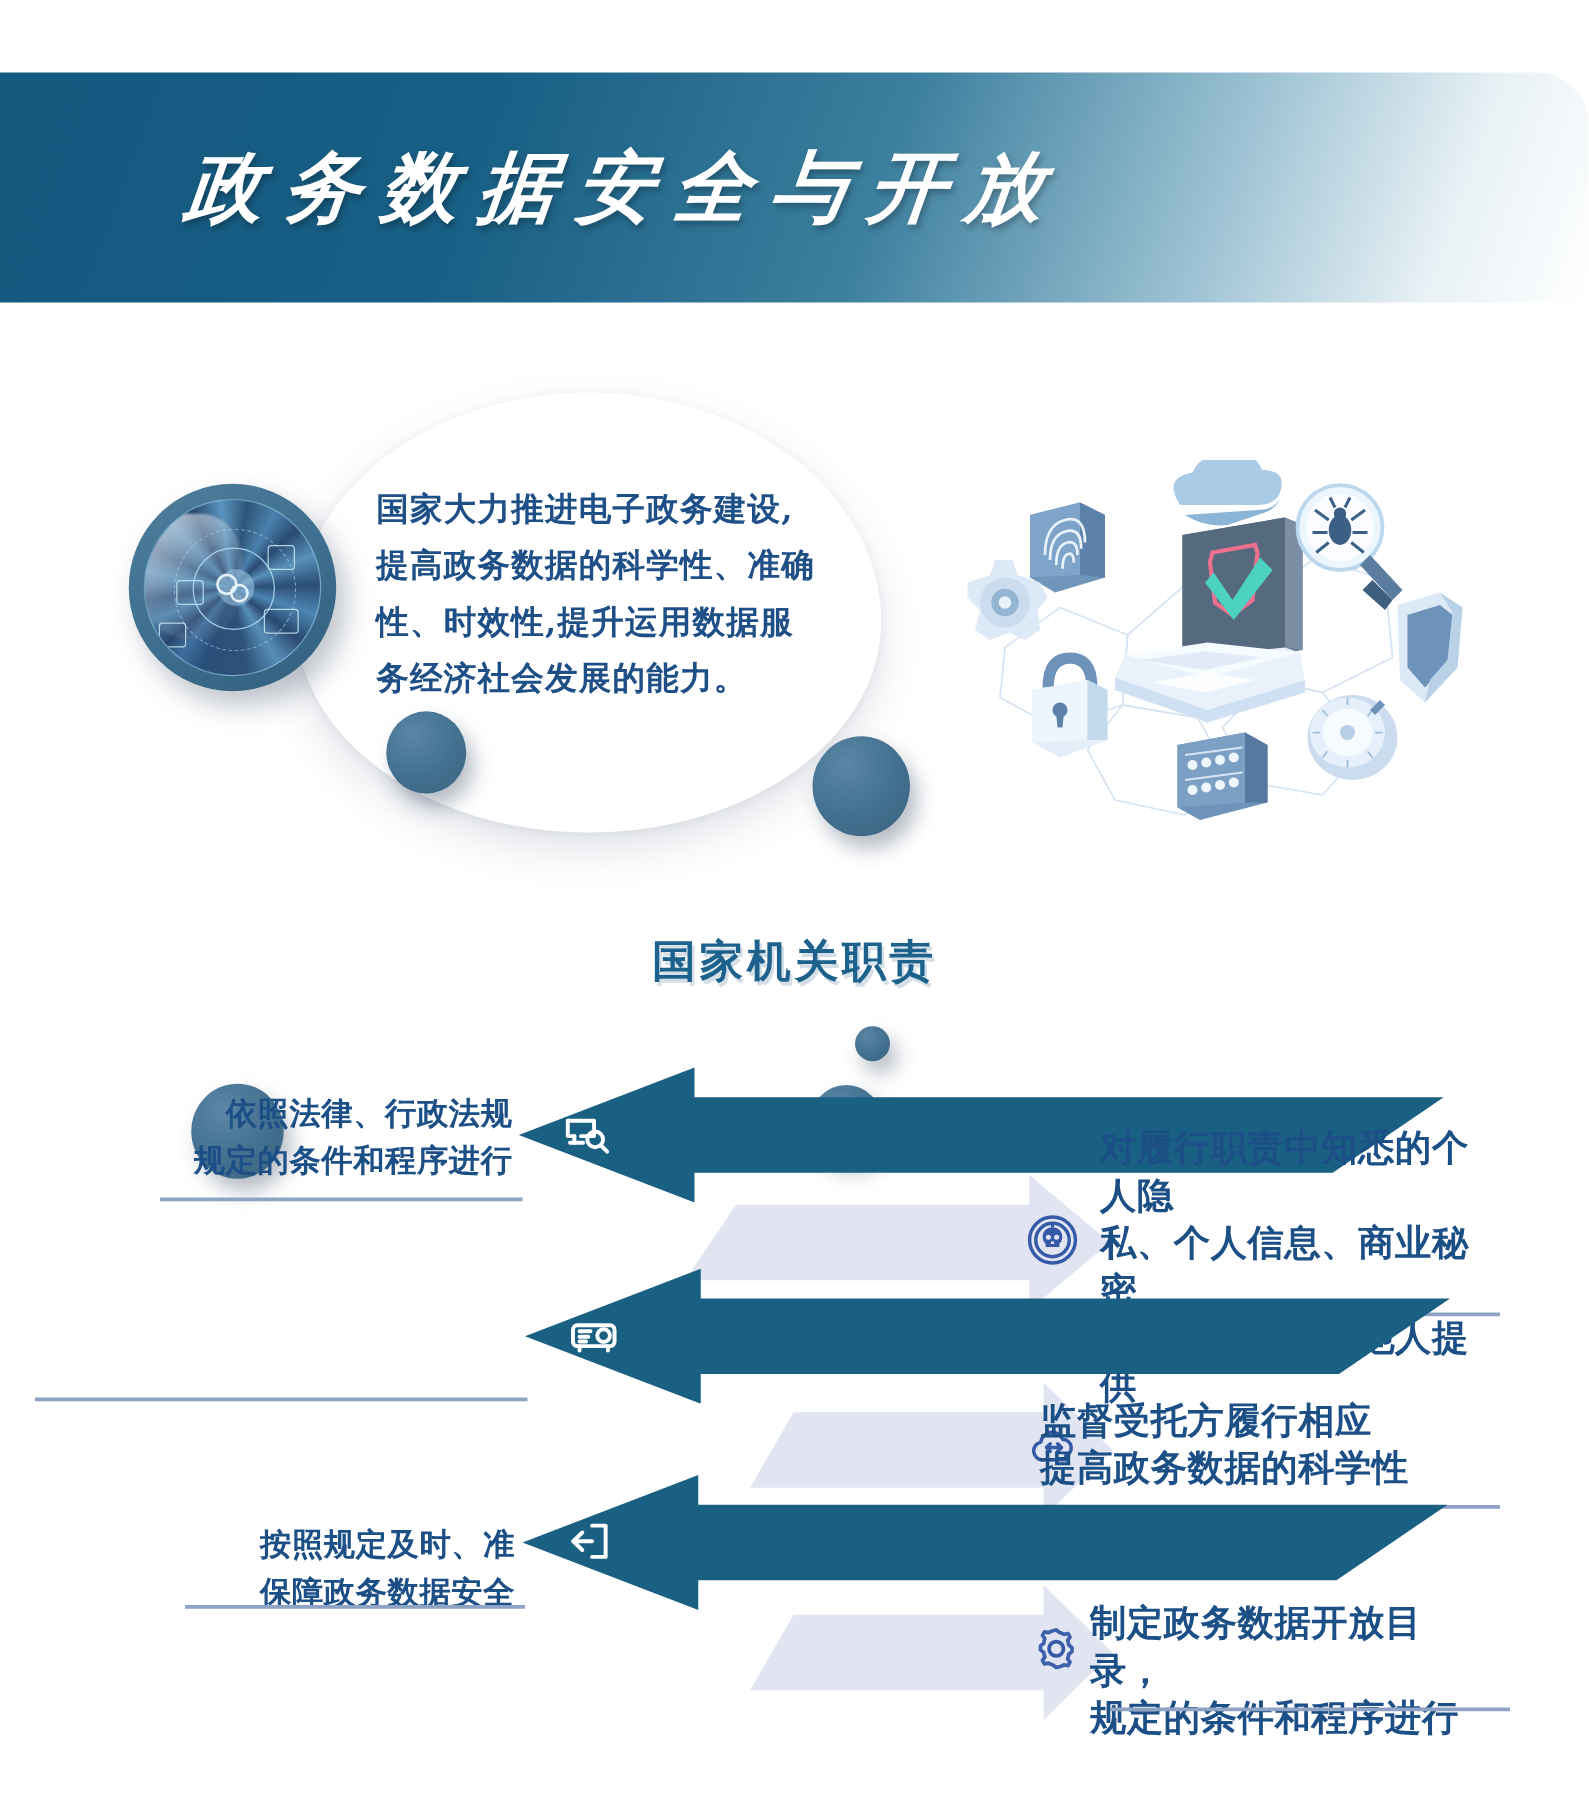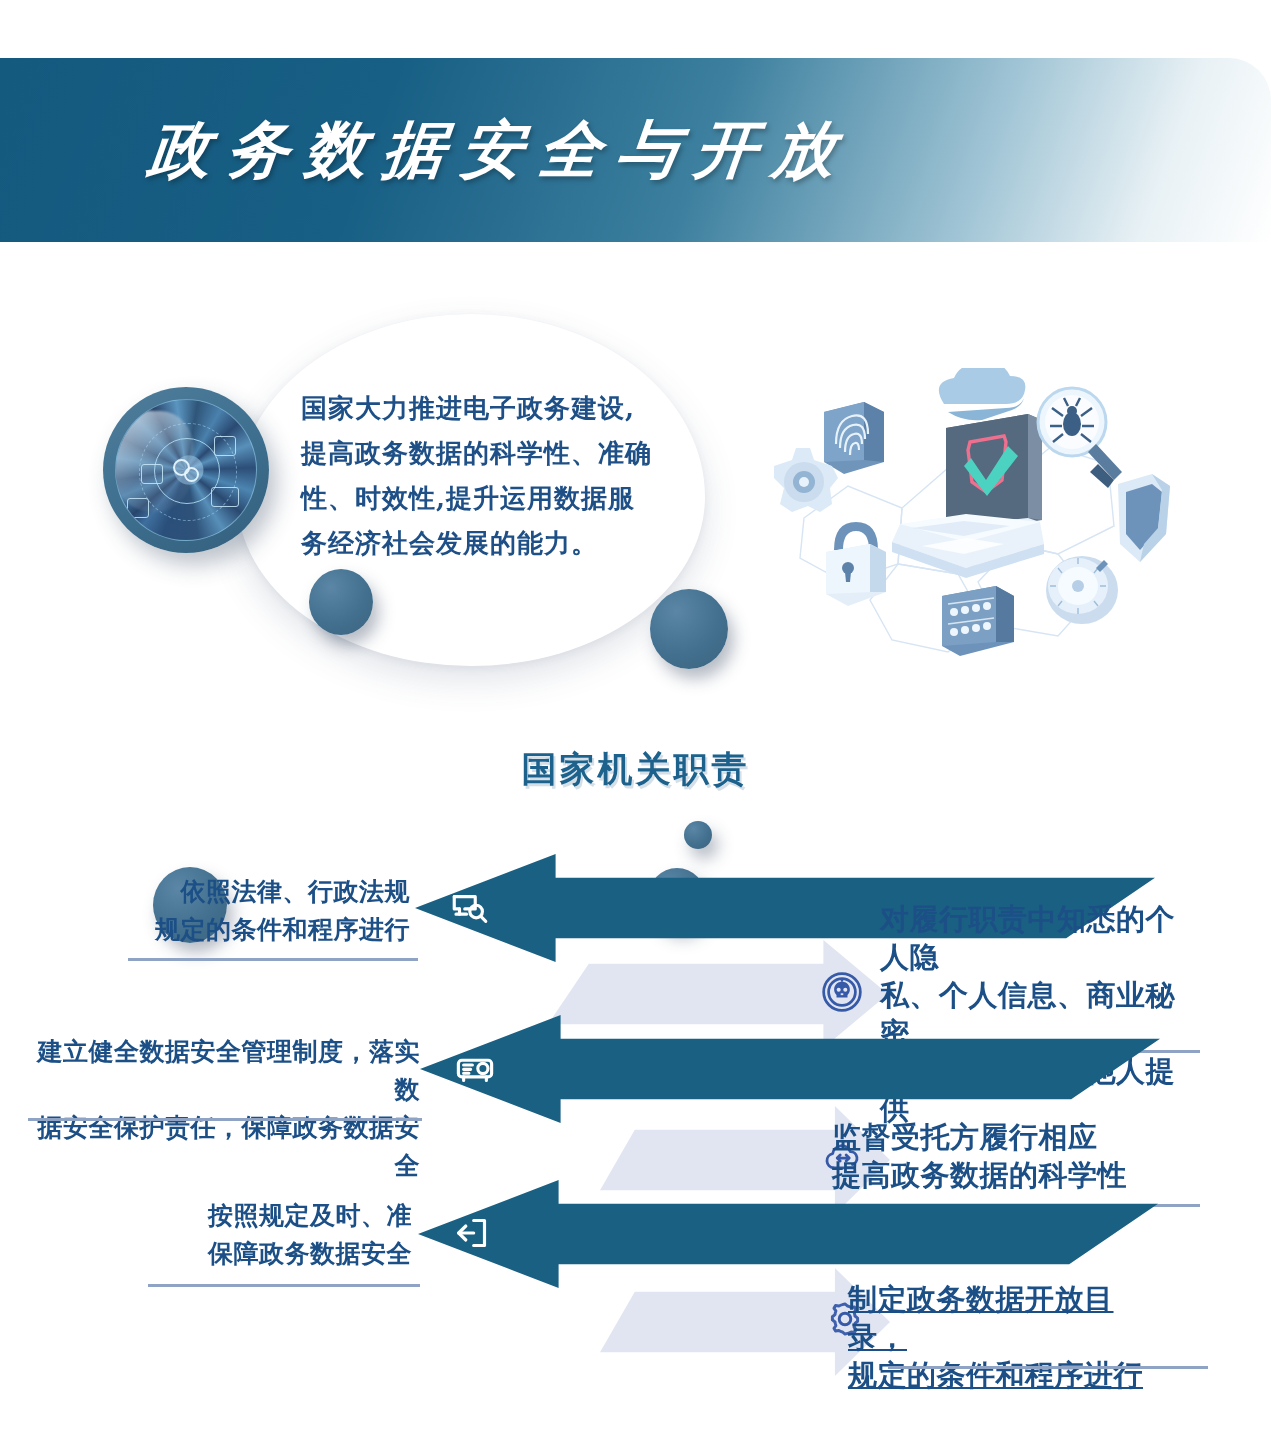--- a/index.html
+++ b/index.html
@@ -345,24 +345,20 @@
     <div class="arrow-left" style="left:420px;top:175px;width:740px;">
       <div class="ico">
         <svg viewBox="0 0 24 24" width="42" height="42" fill="none" stroke="currentColor" stroke-width="1.8" stroke-linecap="round" stroke-linejoin="round">
           <rect x="2.5" y="7" width="19" height="9.5" rx="2"></rect>
           <circle cx="16.5" cy="11.7" r="2.9"></circle>
           <path d="M5.5 9.7h5M5.5 12.2h4M5.5 14.4h3"></path>
           <path d="M5.5 16.5v2M18.5 16.5v2"></path>
         </svg>
       </div>
     </div>
-    <div class="left-text" style="left:20px;top:192px;width:400px;">
-      <div>建立健全数据安全管理制度，落实数</div>
-      <div>据安全保护责任，保障政务数据安全</div>
-    </div>
     <div class="left-rule" style="left:28px;top:278px;width:394px;"></div>
 
     <div class="arrow-right" style="left:600px;top:266px;width:290px;"></div>
     <div style="position:absolute;left:822px;top:296px;width:42px;height:42px;color:#3659a8;">
       <svg viewBox="0 0 24 24" width="42" height="42" fill="none" stroke="currentColor" stroke-width="1.6" stroke-linecap="round" stroke-linejoin="round">
         <path d="M6.6 18.2a4.1 4.1 0 0 1-.5-8.1 5.2 5.2 0 0 1 10 -1.2 3.8 3.8 0 0 1 1.3 7.4"></path>
         <path d="M6.6 18.2h11.2"></path>
         <path d="M8.8 12.6h6.6"></path>
         <path d="M10.4 10.9 8.7 12.6l1.7 1.7"></path>
         <path d="M13.8 10.9l1.7 1.7-1.7 1.7"></path>
@@ -376,33 +372,33 @@
 
     <div class="arrow-left" style="left:418px;top:340px;width:740px;">
       <div class="ico">
         <svg viewBox="0 0 24 24" width="40" height="40" fill="none" stroke="currentColor" stroke-width="1.9" stroke-linecap="round" stroke-linejoin="round">
           <path d="M13 4.5h6.5v15H13"></path>
           <path d="M4 12h9"></path>
           <path d="M8.3 7.8 4 12l4.3 4.2"></path>
         </svg>
       </div>
     </div>
-    <div class="left-text" style="left:140px;top:356px;width:272px;">
+    <div class="left-text" style="left:140px;top:377px;width:272px;">
       <div>按照规定及时、准</div>
       <div>保障政务数据安全</div>
     </div>
     <div class="left-rule" style="left:148px;top:444px;width:272px;"></div>
 
     <div class="arrow-right" style="left:600px;top:428px;width:290px;"></div>
     <div style="position:absolute;left:824px;top:458px;width:42px;height:42px;color:#3659a8;">
       <svg viewBox="0 0 24 24" width="42" height="42" fill="none" stroke="currentColor" stroke-width="1.7" stroke-linecap="round" stroke-linejoin="round">
         <path d="M12 3.4l1.5 1.2a7.6 7.6 0 0 1 2 .8l1.9-.3.9 1.6-1.1 1.5a7.6 7.6 0 0 1 .5 2.1l1.5 1.2v1.8l-1.5 1.2a7.6 7.6 0 0 1-.5 2.1l1.1 1.5-.9 1.6-1.9-.3a7.6 7.6 0 0 1-2 .8L12 20.6l-1.5-1.2a7.6 7.6 0 0 1-2-.8l-1.9.3-.9-1.6 1.1-1.5a7.6 7.6 0 0 1-.5-2.1L4.8 12.5v-1.8l1.5-1.2a7.6 7.6 0 0 1 .5-2.1L5.7 5.9l.9-1.6 1.9.3a7.6 7.6 0 0 1 2-.8z" opacity=".95"></path>
         <circle cx="12" cy="12" r="3.3"></circle>
       </svg>
     </div>
-    <div class="right-text" style="left:848px;top:440px;width:320px;text-decoration:underline;">
+    <div class="right-text" style="left:872px;top:440px;width:320px;">
       <div>制定政务数据开放目录，</div>
       <div>规定的条件和程序进行</div>
     </div>
     <div class="right-rule" style="left:888px;top:526px;width:320px;"></div>
 
   </div>
 </div>
 
 </body></html>

